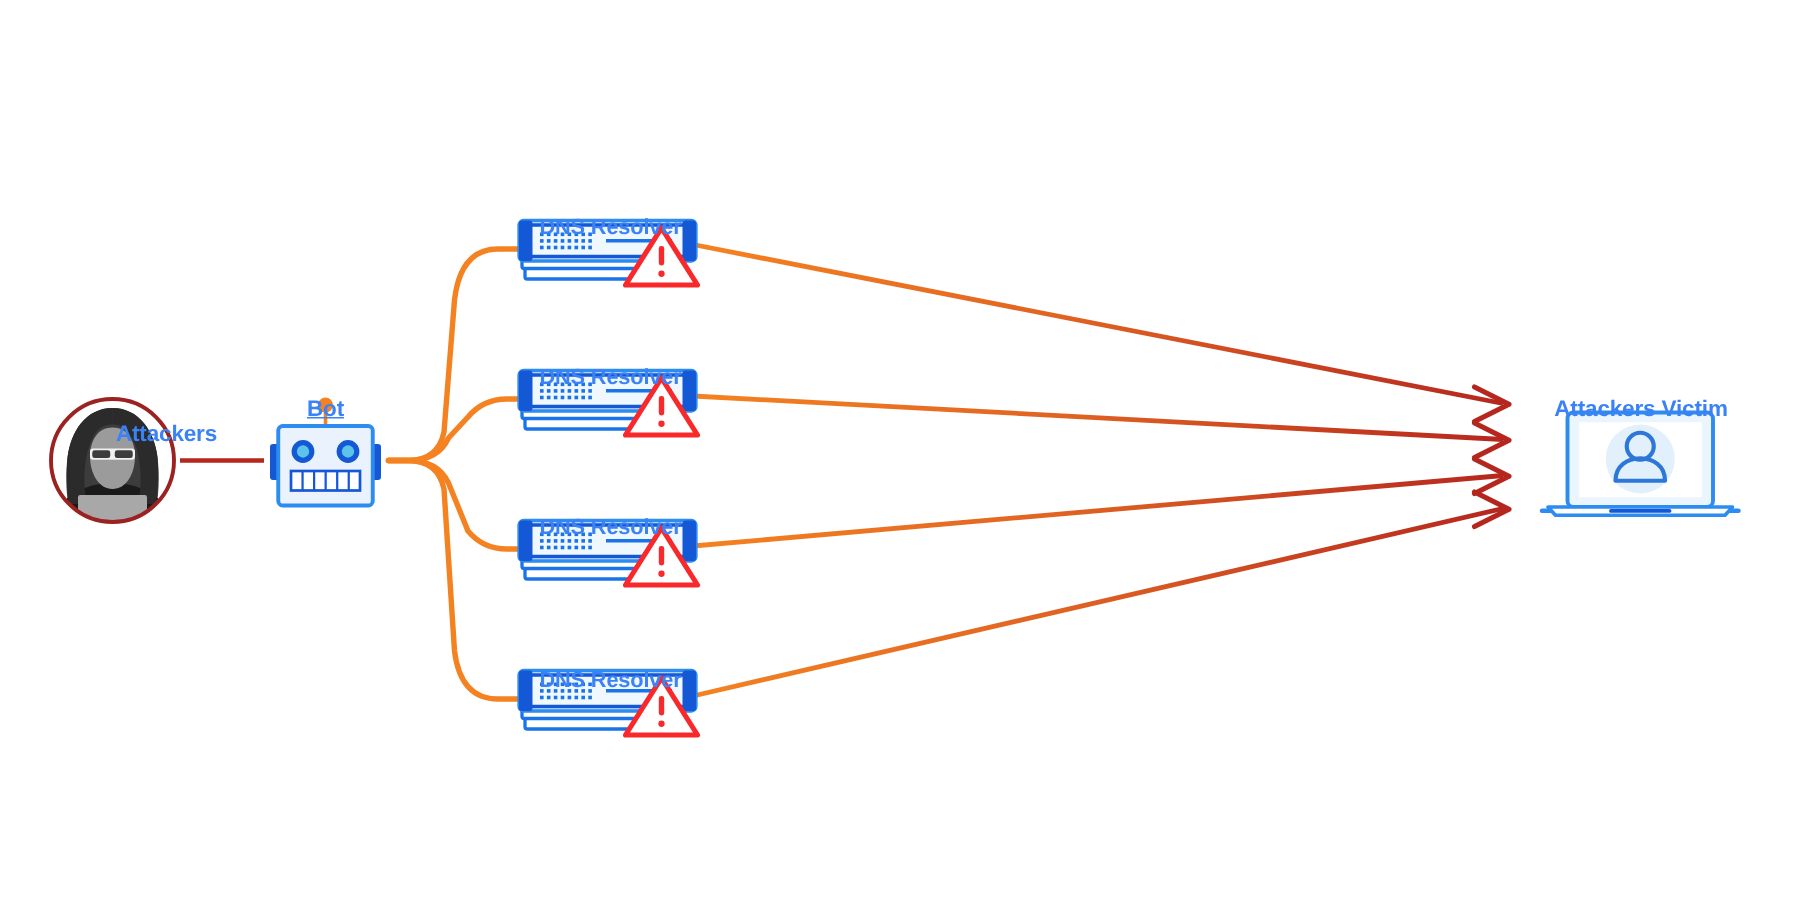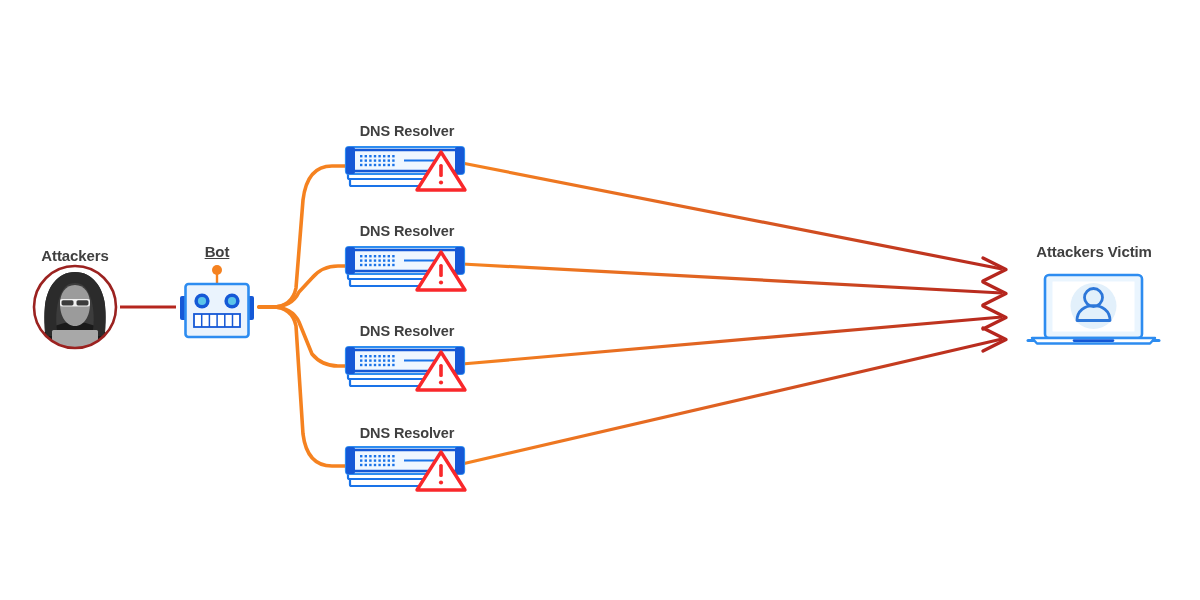--- a/index.html
+++ b/index.html
@@ -22,26 +22,27 @@
     left: 0;
     top: 0;
     width: 1200px;
     height: 600px;
   }
   .node-label {
     position: absolute;
     font-family: "Liberation Sans", sans-serif;
     font-size: 15px;
     font-weight: bold;
-    color: #404040;
+    color: #3b82f6;
     white-space: nowrap;
     text-align: center;
     letter-spacing: -0.1px;
-  }
-  .label-attackers { left: 0px;   top: 247px; width: 150px; }
+    margin-top: 21px;
+  }
+  .label-attackers { left: 0px;   top: 260px; width: 150px; padding-left: 36px; }
   .label-bot       { left: 142px; top: 243px; width: 150px; text-decoration: underline; }
   .label-victim    { left: 1018px;top: 243px; width: 152px; }
   .label-resolver  { width: 170px; left: 322px; font-size: 14.5px; }
   .lr1 { top: 123px; }
   .lr2 { top: 223px; }
   .lr3 { top: 323px; }
   .lr4 { top: 425px; }
 </style>
 </head>
 <body>

